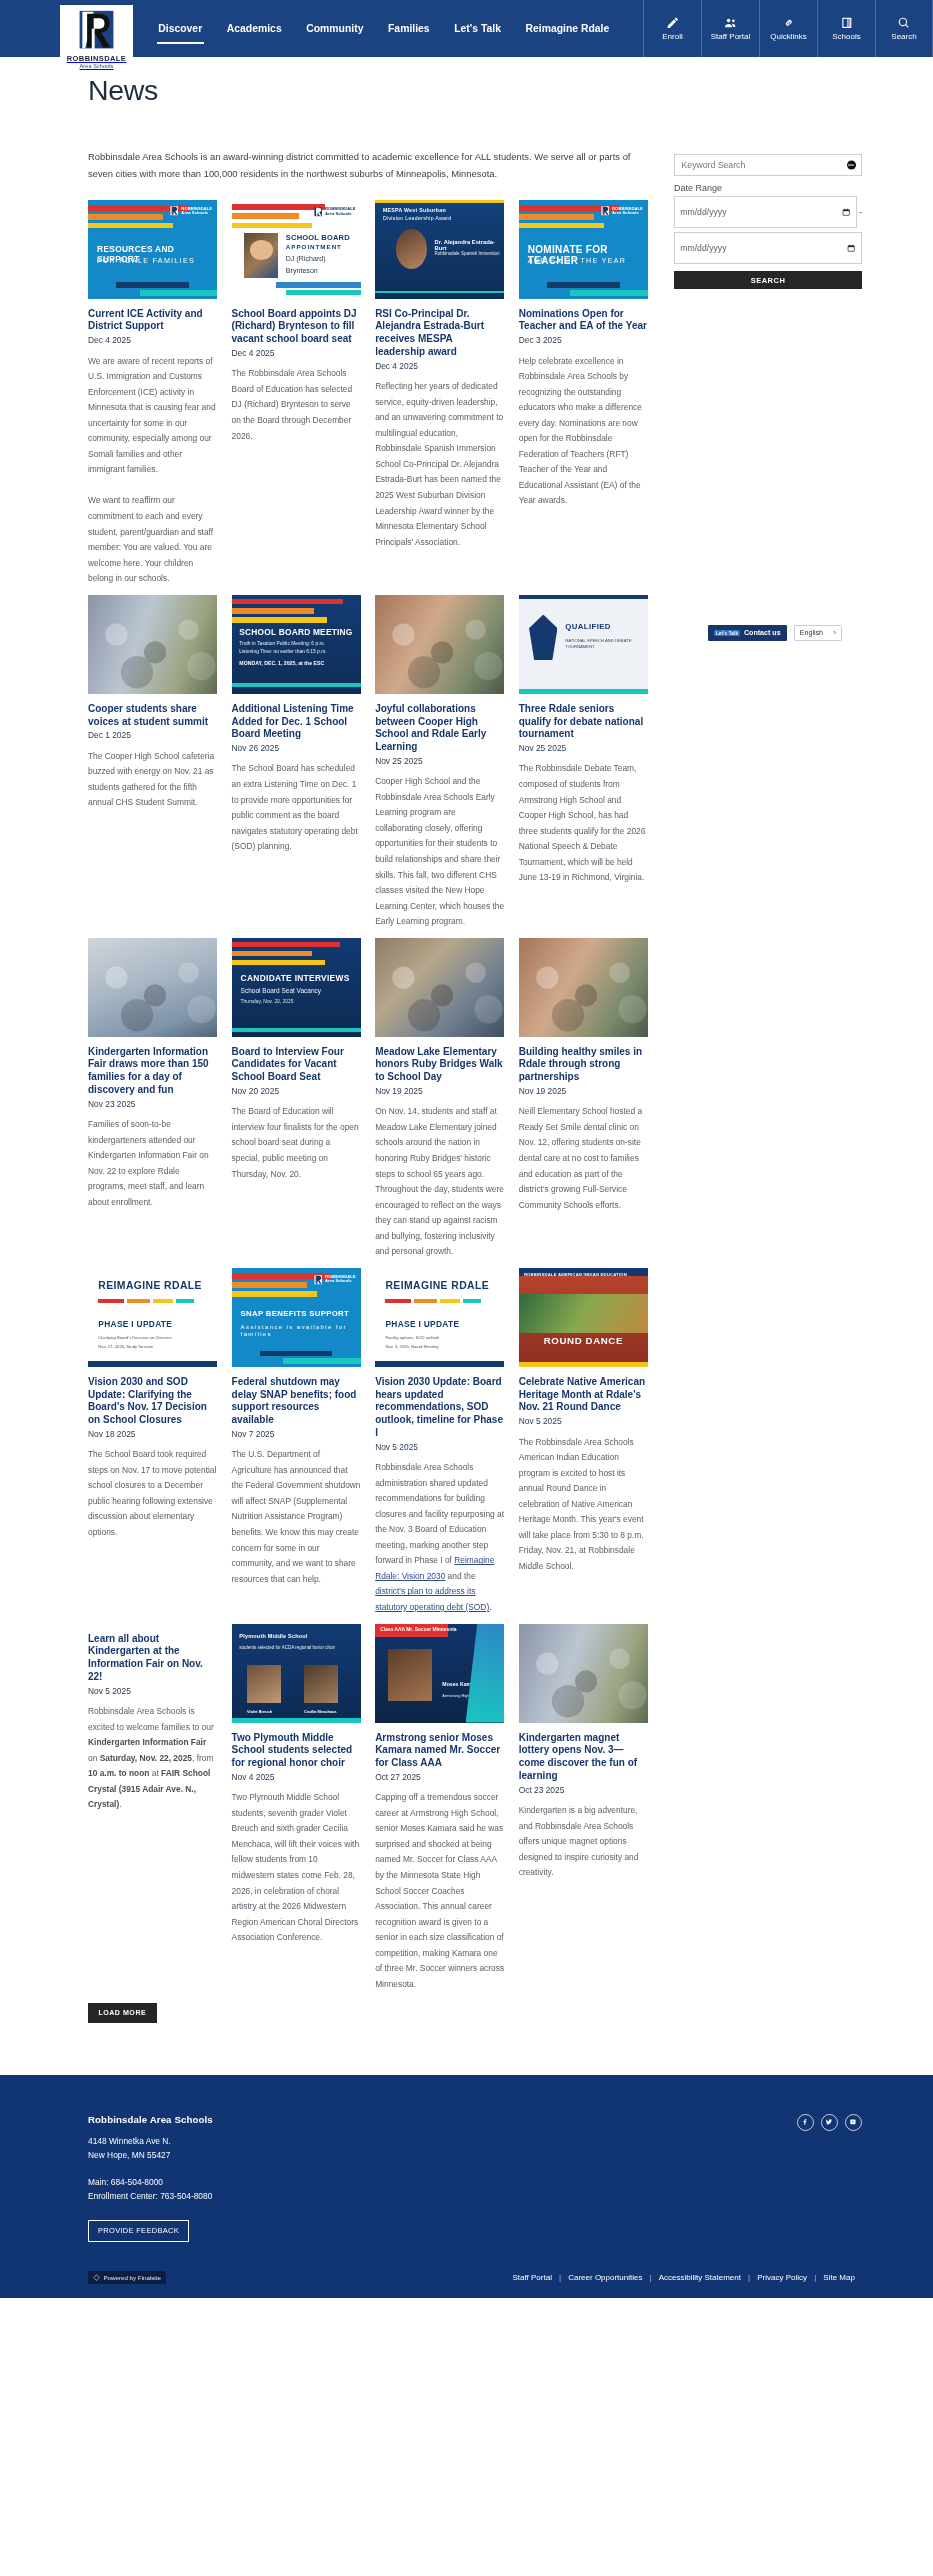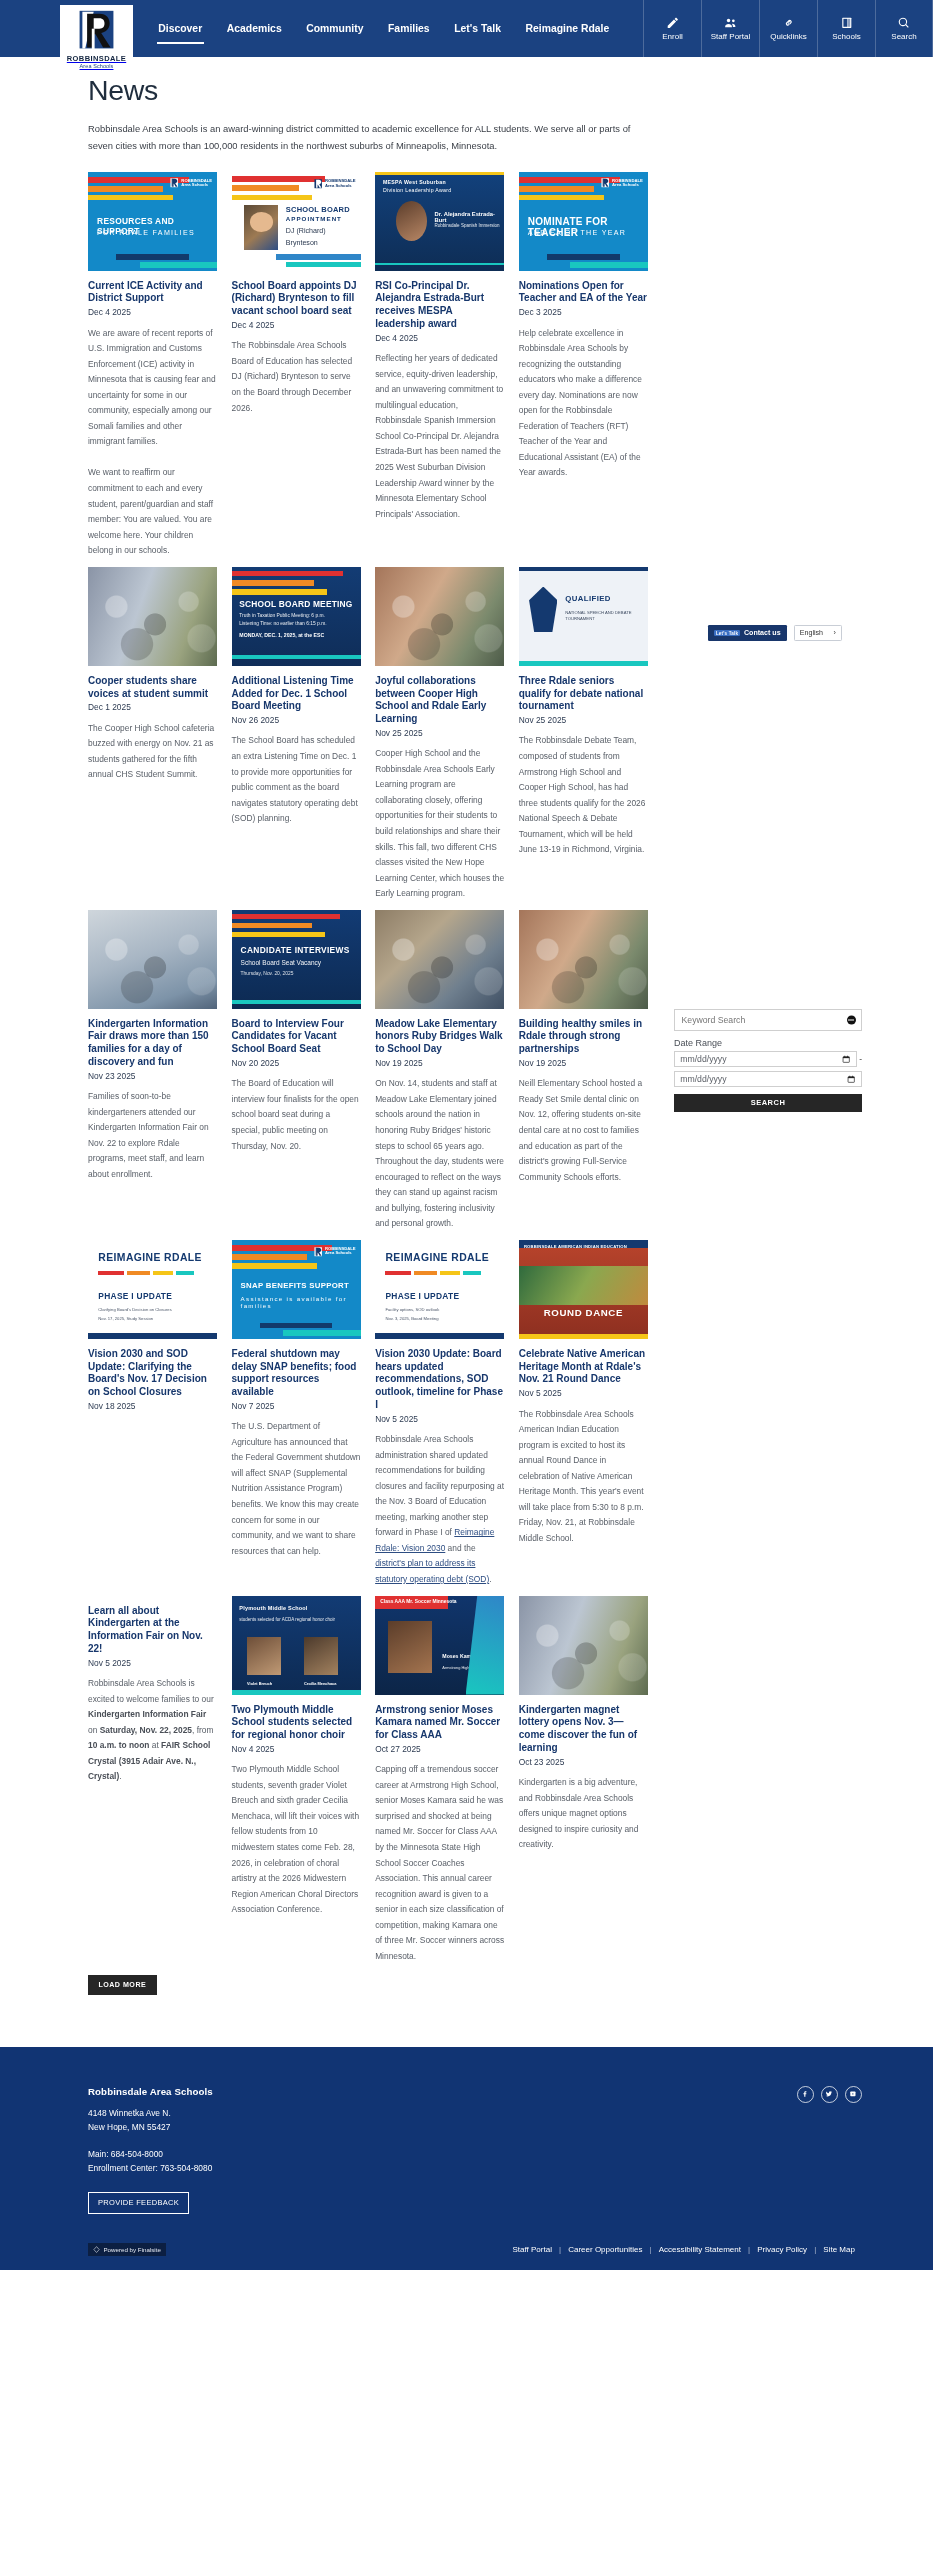--- a/index.html
+++ b/index.html
@@ -64,21 +64,22 @@
   
   .page-title-wrap { padding: 17px 0 9px 88px; }
   .page-title {
     font-size: 28.5px; font-weight: 400; color: #1f2d3d; letter-spacing: -0.3px;
   }
 
   
   .content {
     display: flex; gap: 26px;
     padding: 3.9px 71px 26px 88px;
-    align-items: center;
+    align-items: flex-start;
+    margin-top: 28px;
   }
   .main-col { flex: 1 1 auto; min-width: 0; }
   .side-col { width: 188px; flex: none; padding-top: 6.5px; }
 
   .intro { font-size: 9.4px; line-height: 1.85; color: #3a3f47; max-width: 570px; }
 
   
   .search-panel { }
   .kw-wrap { position: relative; }
   .kw-input {
@@ -93,21 +94,21 @@
     background: #111; color: #fff; font-size: 7.1px; line-height: 9px;
     text-align: center; cursor: pointer;
   }
   .kw-clear::after {
     content: ""; display: block; position: relative; top: 3.9px;
     margin: 0 auto; width: 5.2px; height: 1px; background: #fff;
   }
   .date-label { font-size: 9px; color: #4a4f57; margin: 6.5px 0 3.2px; }
   .date-row { display: flex; align-items: center; gap: 2.6px; margin-bottom: 3.9px; }
   .date-input {
-    flex: 1 1 auto; height: 16px; border: 0.6px solid #cfcfcf; background: #fff;
+    flex: 1 1 auto; height: 32px; border: 0.6px solid #cfcfcf; background: #fff;
     padding: 0 5.2px; font-size: 8.7px; color: #5d6168;
     font-family: "Liberation Sans", sans-serif;
     display: flex; align-items: center; justify-content: space-between;
   }
   .cal-ico { width: 8.4px; height: 8.4px; }
   .dash { color: #444; font-size: 8.4px; }
   .search-btn {
     width: 100%; height: 18px; margin-top: 3.2px;
     background: #262626; color: #fff; border: none;
     font-size: 7.5px; font-weight: 700; letter-spacing: 0.5px;
@@ -498,20 +499,21 @@
       <span class="bar" style="left:30%;top:31px;width:18%;background:#f08a24;height:3.9px;"></span>
       <span class="bar" style="left:50%;top:31px;width:16%;background:#f5c518;height:3.9px;"></span>
       <span class="bar" style="left:68%;top:31px;width:14%;background:#19c7bf;height:3.9px;"></span>
       <span class="thumb-txt" style="left:8%;top:52%;font-size:8.4px;color:#14396f;letter-spacing:0.3px;">PHASE I UPDATE</span>
       <span class="thumb-txt" style="left:8%;top:68%;font-size:4.2px;color:#4b5668;font-weight:400;">Clarifying Board's Decision on Closures</span>
       <span class="thumb-txt" style="left:8%;top:77%;font-size:4.2px;color:#4b5668;font-weight:400;">Nov. 17, 2025, Study Session</span>
       <span class="bar" style="left:0;bottom:0;width:100%;height:5.8px;background:#14396f;"></span>
           </div>
           <h3 class="card-title">Vision 2030 and SOD Update: Clarifying the Board's Nov. 17 Decision on School Closures</h3>
           <div class="card-date">Nov 18 2025</div>
+          <div class="card-sum">The School Board took required steps on Nov. 17 to move potential school closures to a December public hearing following extensive discussion about elementary options.</div>
         </article>
         <article class="card">
           <div class="card-thumb">
             <span class="th" style="background:#1389c8"></span>
       <span class="bar" style="left:0%;top:5.2px;width:78%;background:#e03131;"></span>
             <span class="bar" style="left:0%;top:14.3px;width:58%;background:#f08a24;"></span>
             <span class="bar" style="left:0%;top:23px;width:66%;background:#f5c518;"></span>
       <span class="rd-logo" style="right:5.2px;top:5.8px;">
   <svg class="m" viewBox="0 0 100 100">
                 <rect x="14" y="6" width="72" height="86" fill="#ffffff"></rect>

